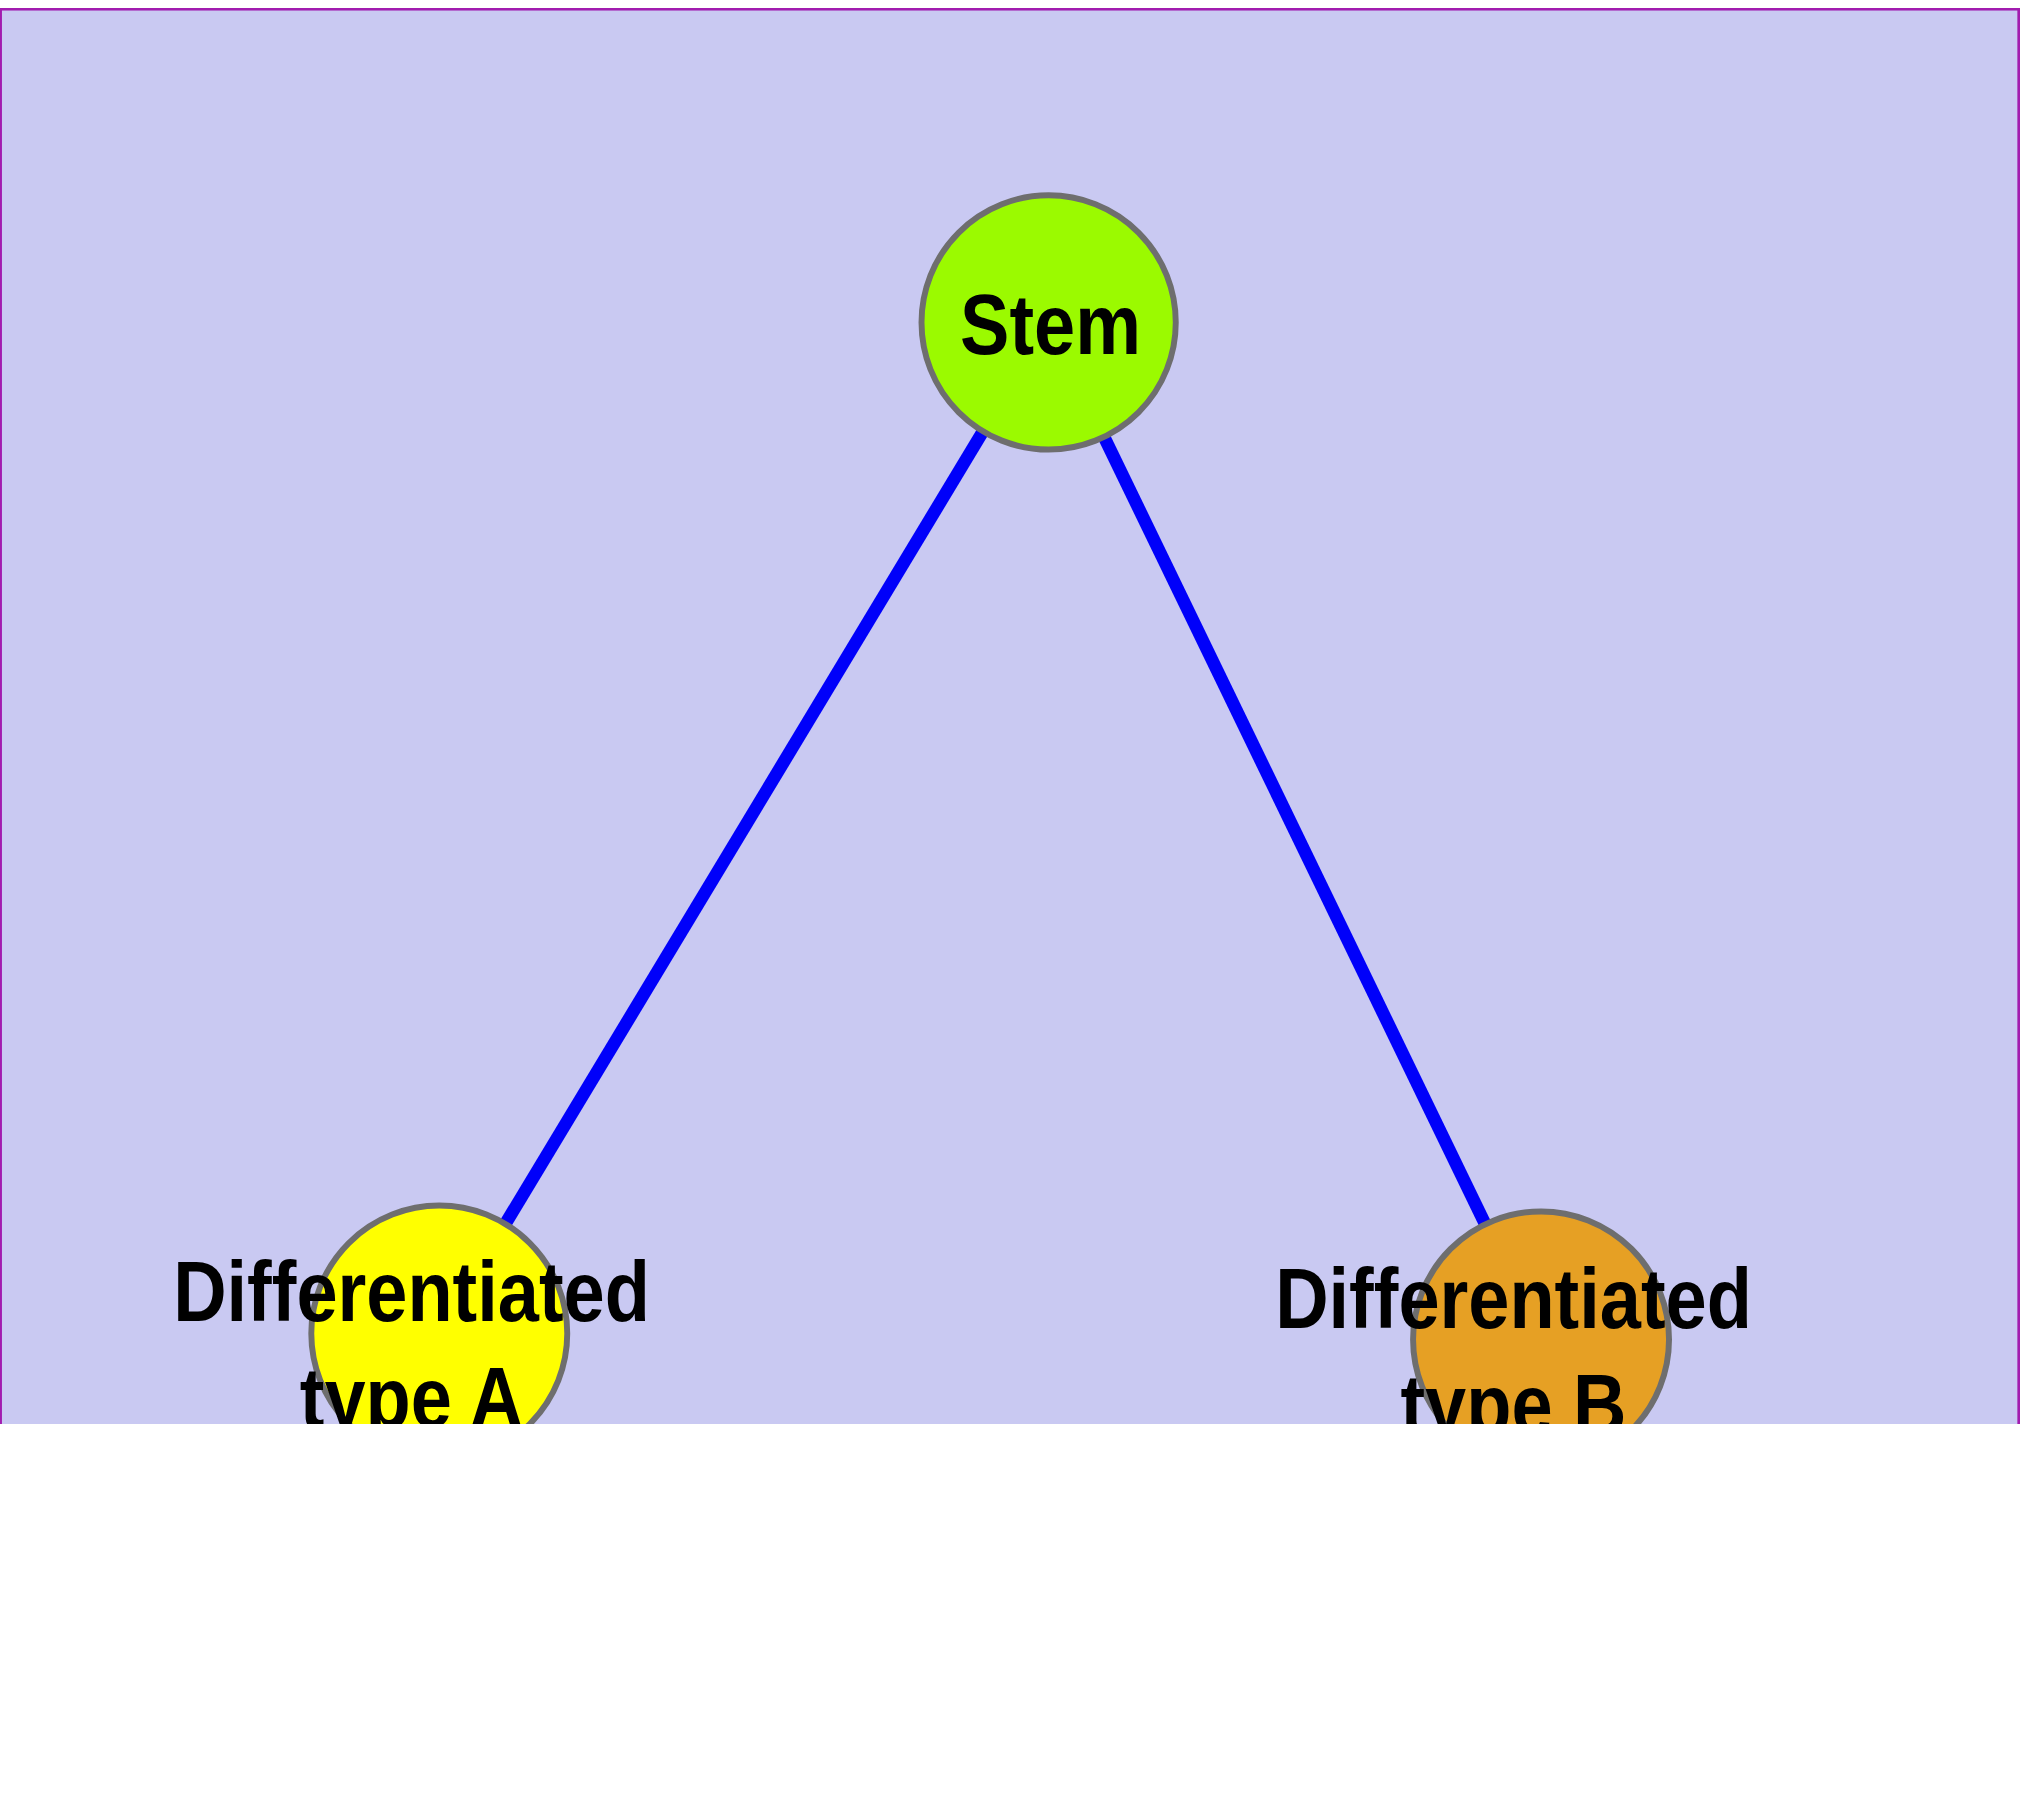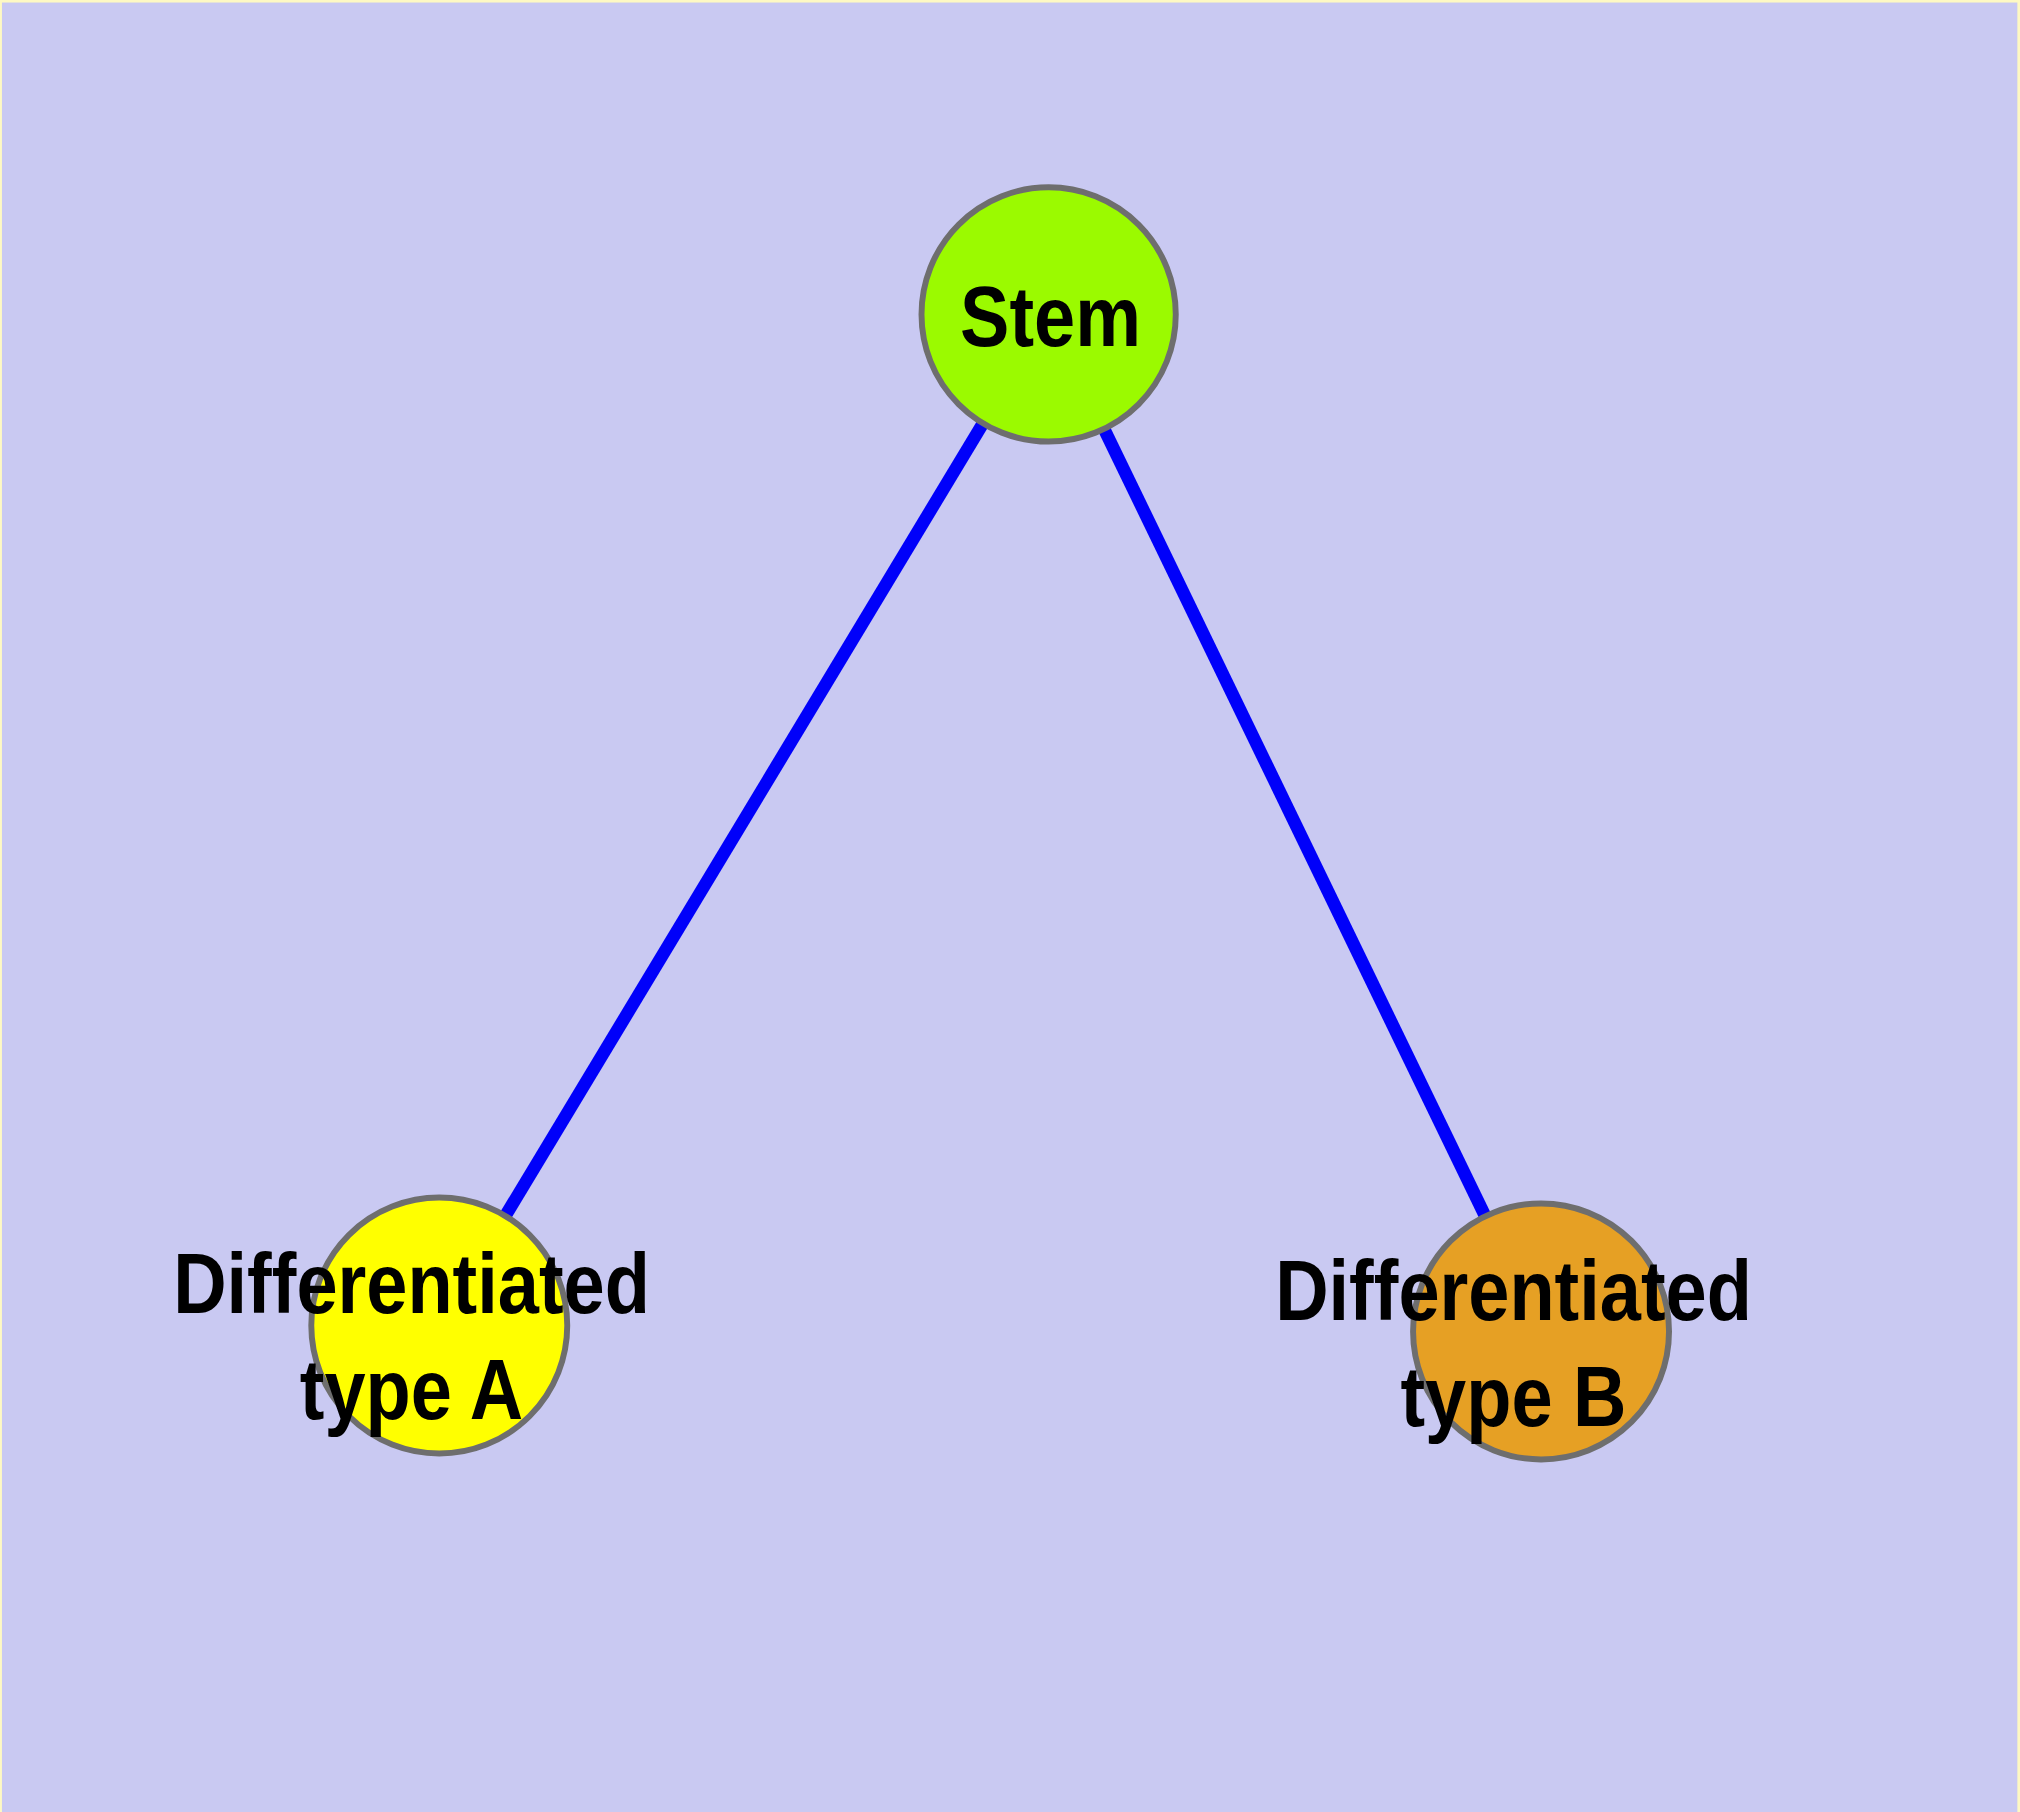--- a/index.html
+++ b/index.html
@@ -4,23 +4,24 @@
 <style>
   html, body {
     margin: 0;
     padding: 0;
     background: #ffffff;
     font-family: "Liberation Sans", sans-serif;
   }
   .canvas {
     position: relative;
     width: 2021px;
-    height: 1812px;
-    background: #fef9c3;
+    height: 1416px;
+    background: #a21caf;
     overflow: hidden;
+    margin-top: 8px;
   }
   .canvas svg {
     position: absolute;
     left: 0;
     top: 0;
   }
   .node-label {
     position: absolute;
     width: 593px;
     text-align: center;

